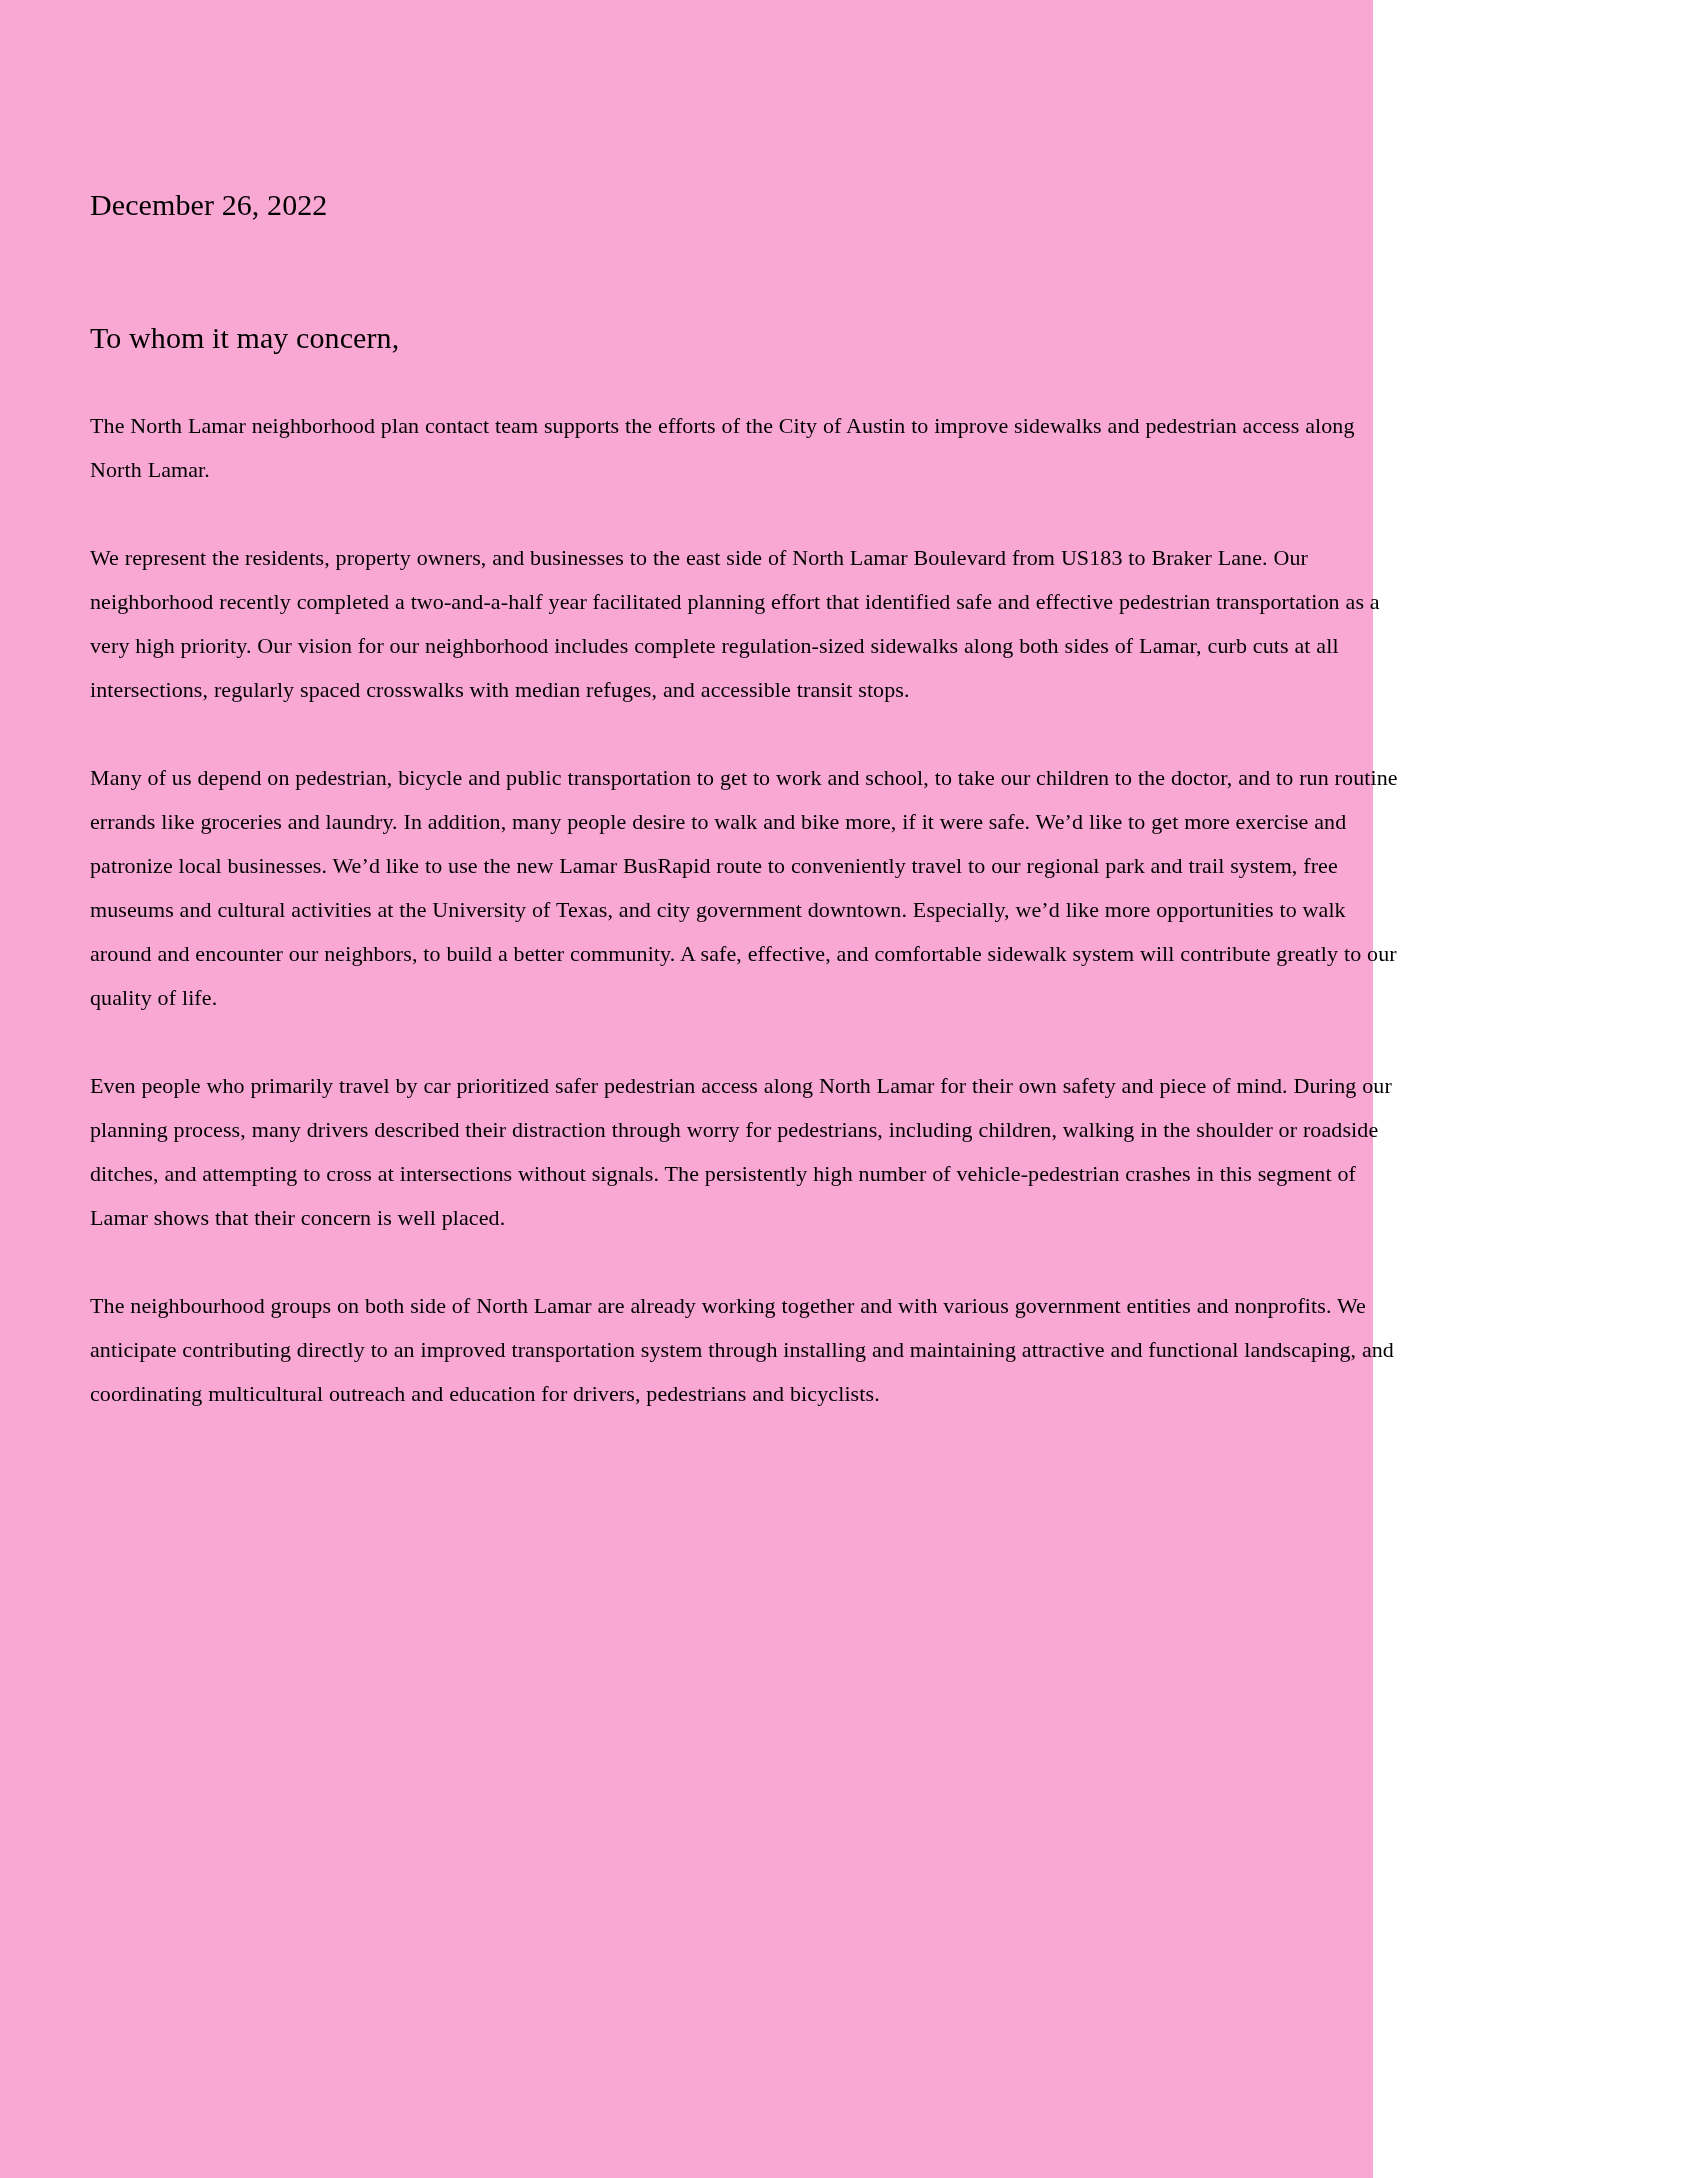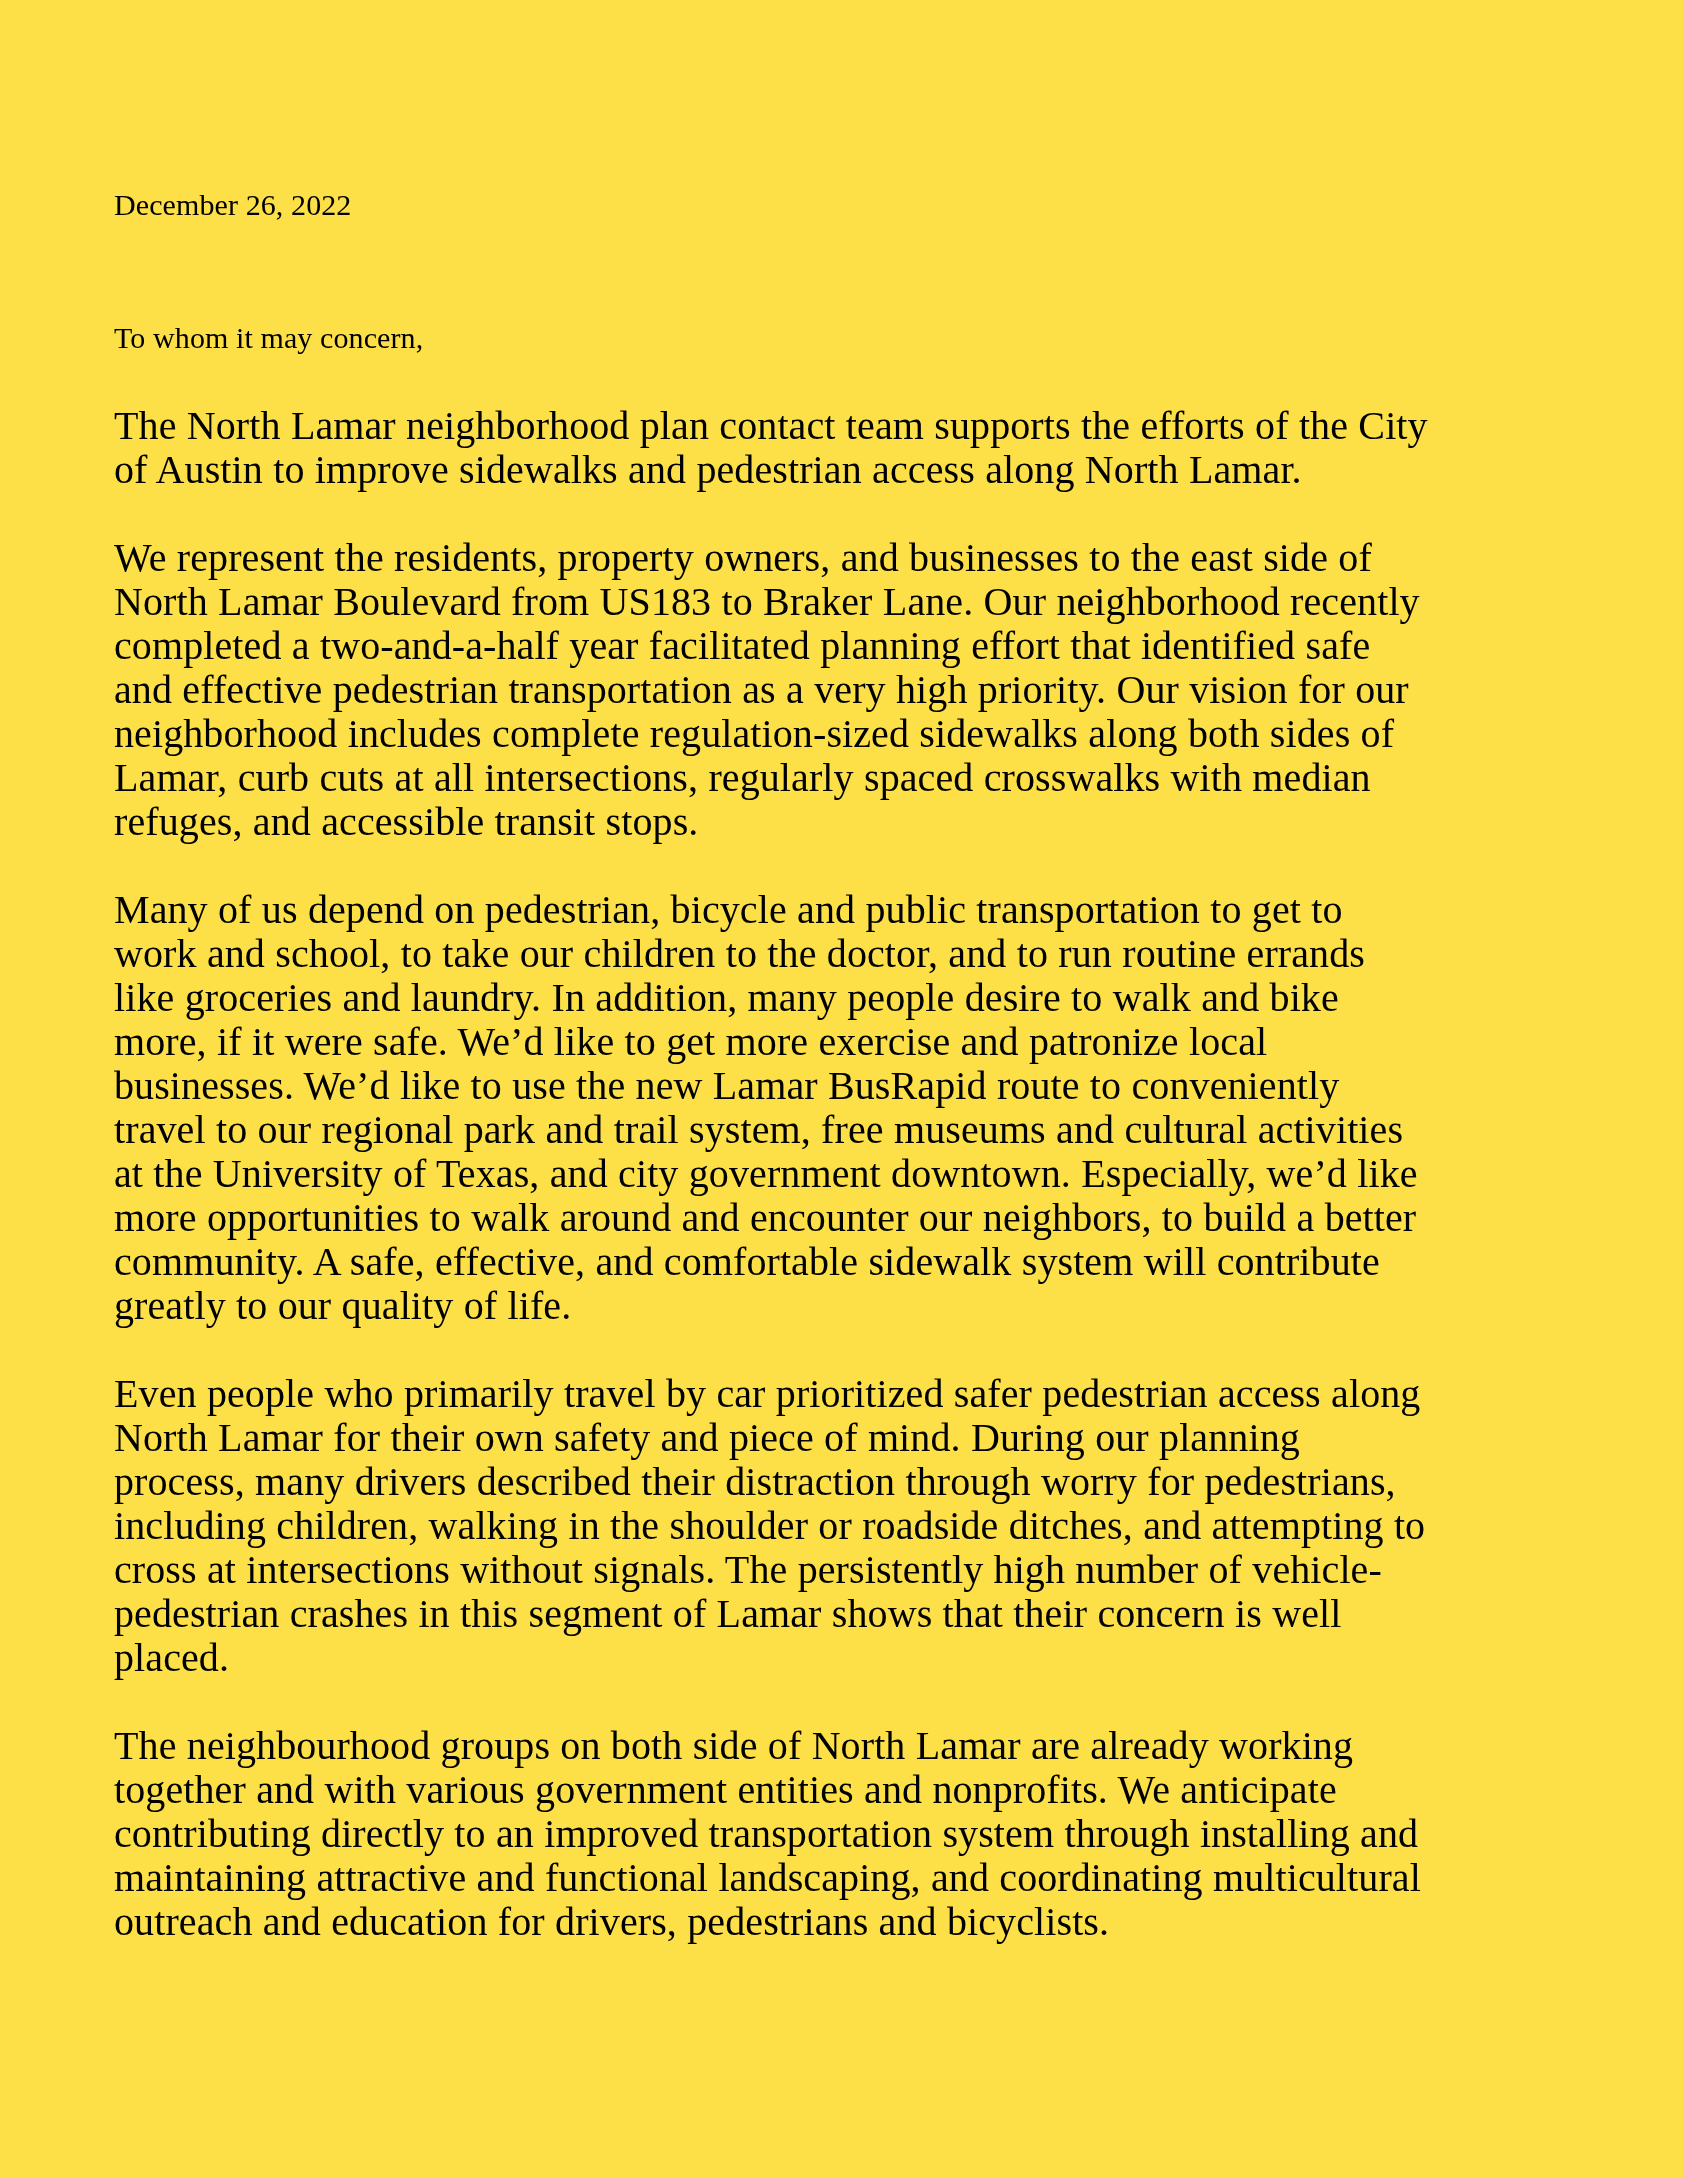--- a/index.html
+++ b/index.html
@@ -9,43 +9,43 @@
   }
   body {
     width: 1683px;
     height: 2178px;
     font-family: "Liberation Serif", "DejaVu Serif", serif;
     color: #000000;
     overflow: hidden;
   }
   .page {
     position: relative;
-    width: 1683px;
+    width: 1373px;
     height: 2178px;
-    background: #fde047;
+    background: #f9a8d4;
     box-sizing: border-box;
-    padding: 183px 188px 0 114px;
+    padding: 183px 188px 0 90px;
   }
   .letter-body {
     width: 1317px;
   }
   .date-line {
     font-size: 30px;
     line-height: 44px;
     margin: 0 0 89px 0;
     letter-spacing: 0.1px;
   }
   .salutation {
     font-size: 30px;
     line-height: 44px;
     margin: 4px 0 44px 0;
     letter-spacing: 0.1px;
   }
   .para {
-    font-size: 40px;
+    font-size: 22px;
     line-height: 44px;
     margin: 16px 0 44px 0;
     text-align: left;
     letter-spacing: 0.1px;
     word-spacing: 0.2px;
   }
   .para:last-child {
     margin-bottom: 0;
   }
 </style>

